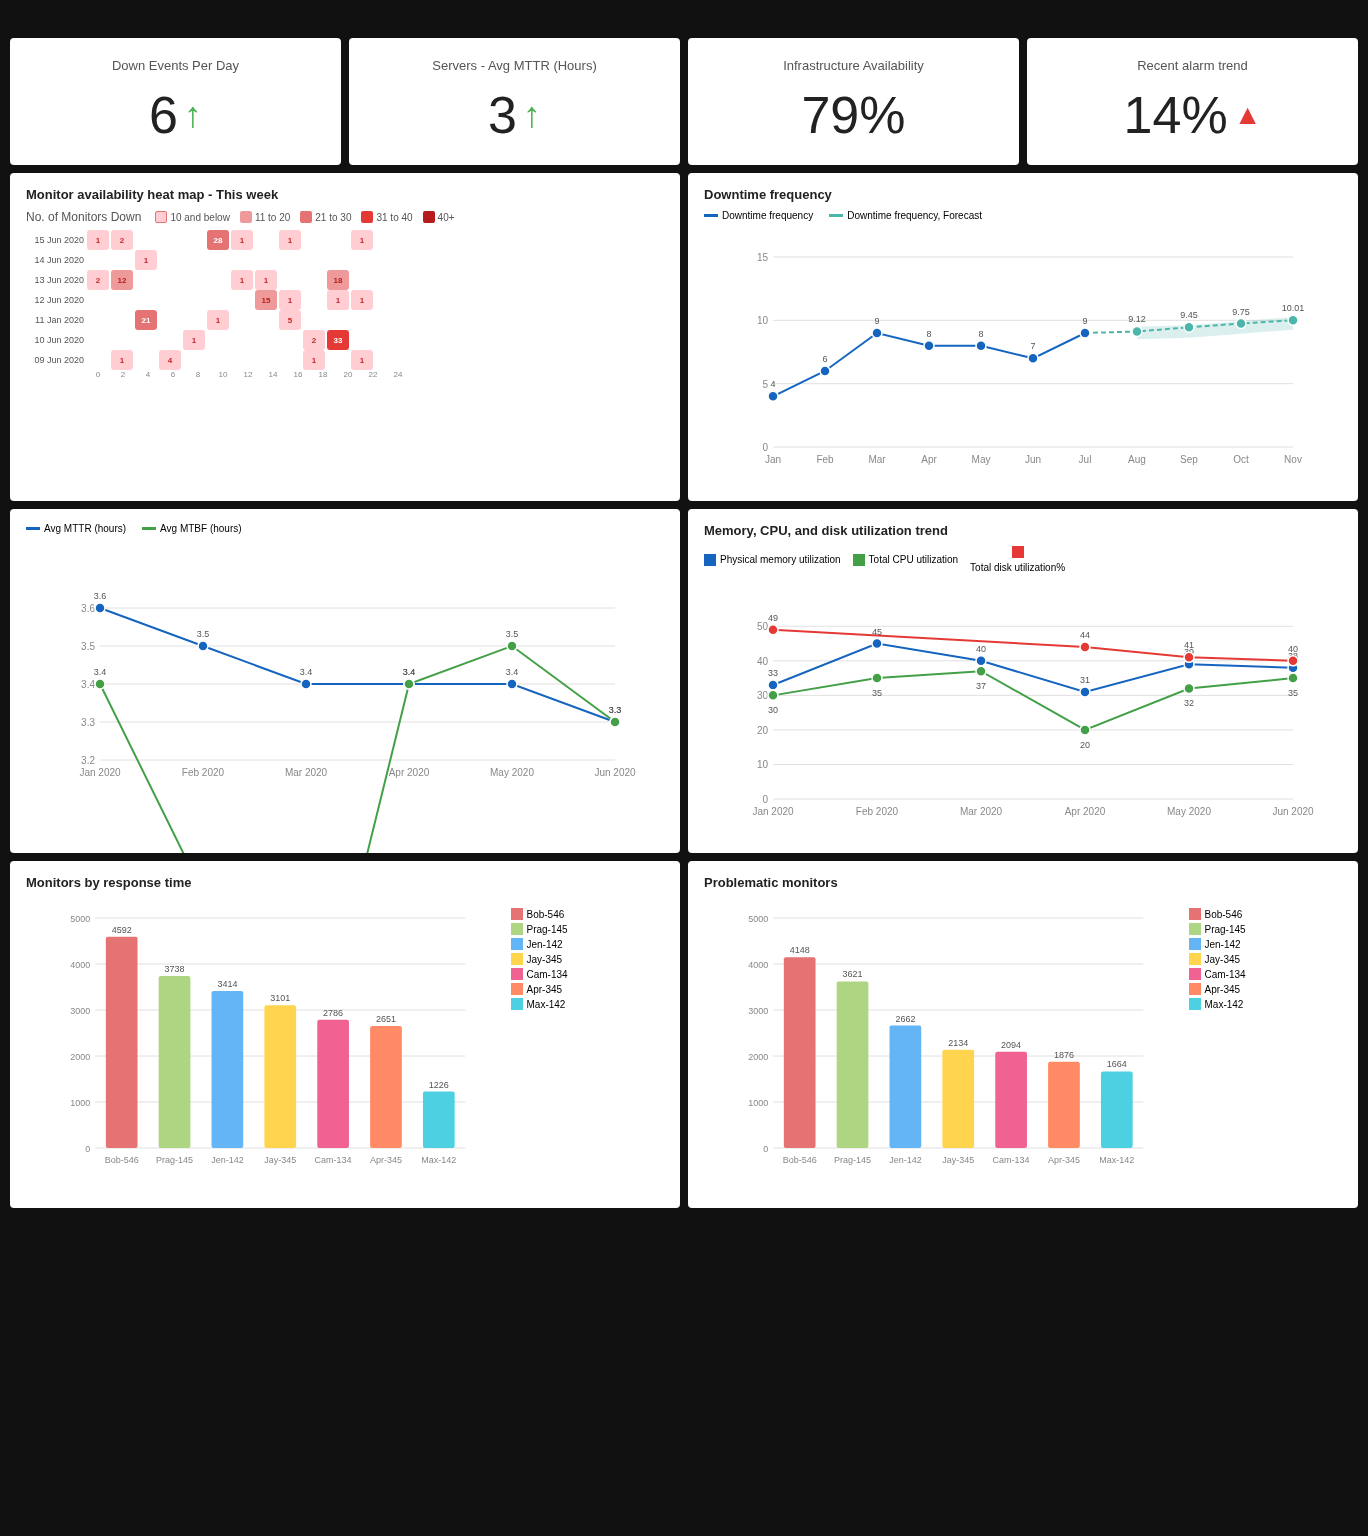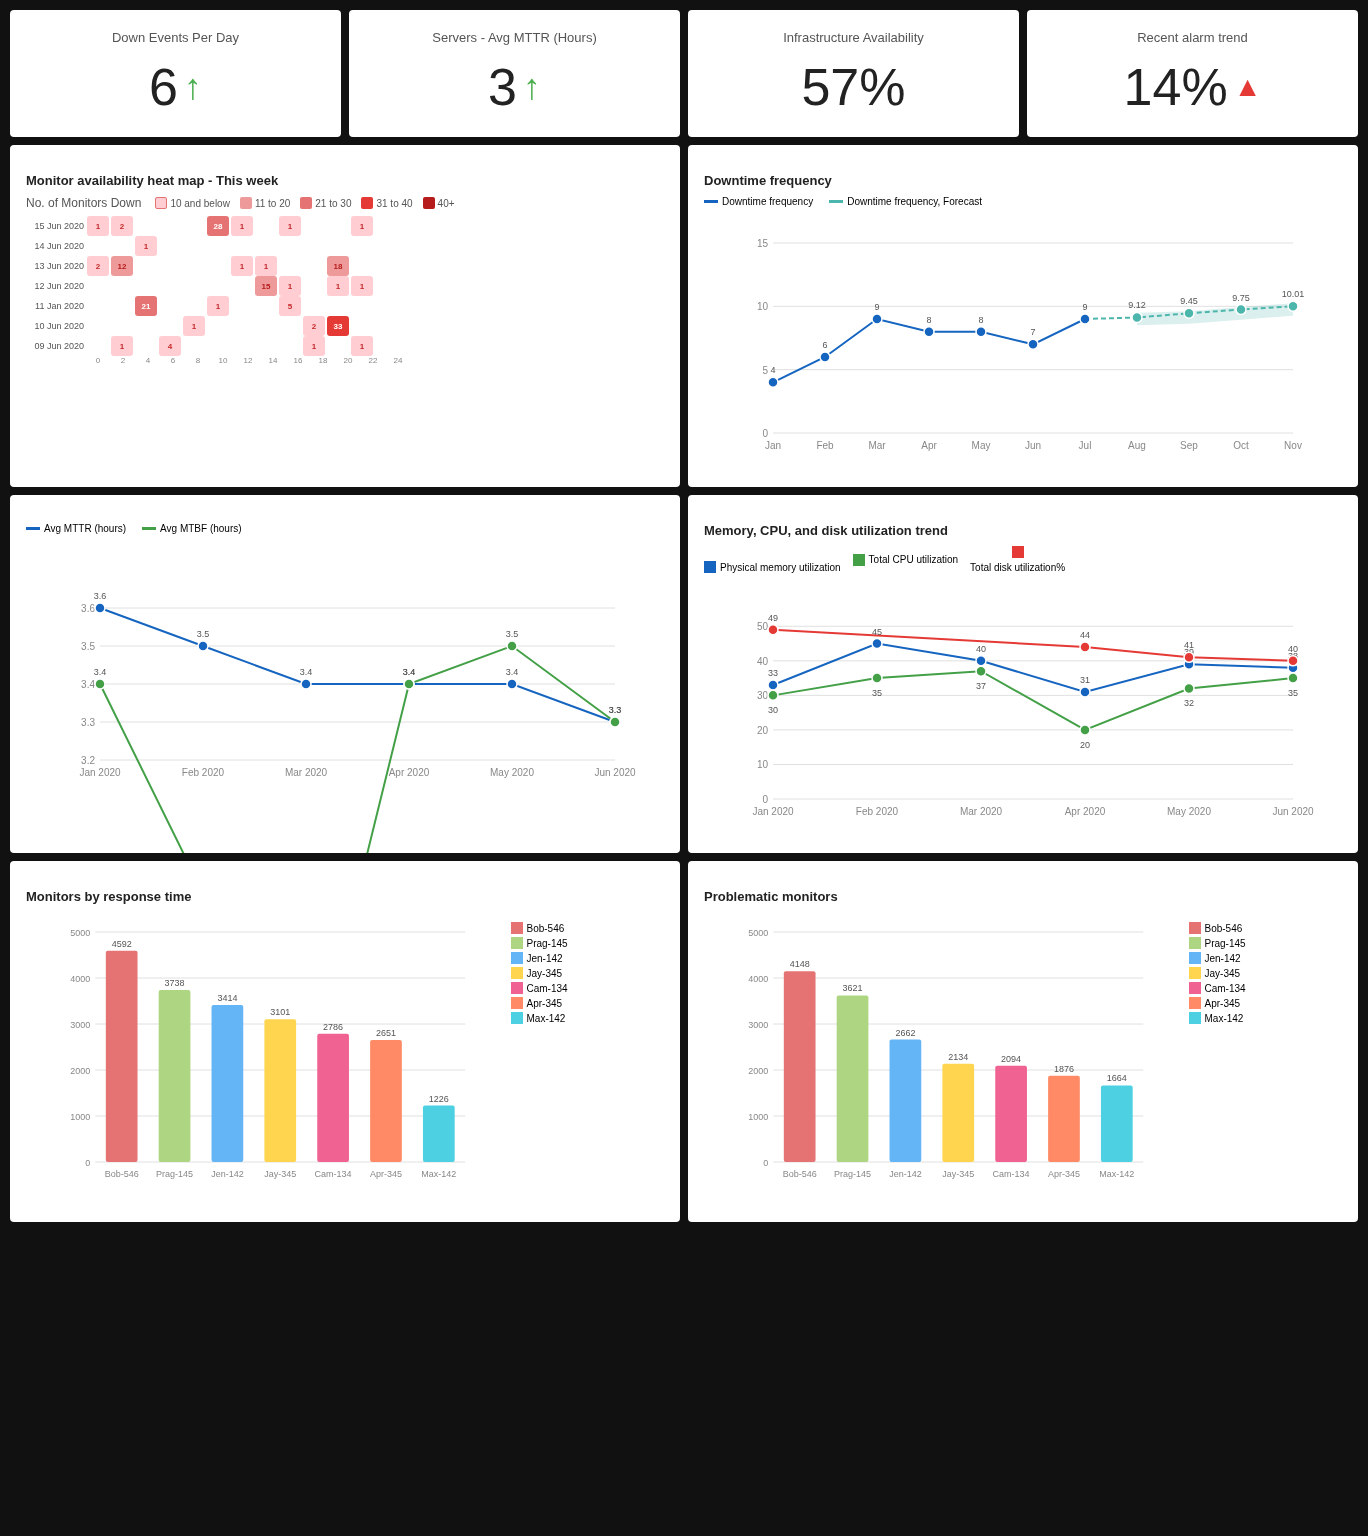--- a/index.html
+++ b/index.html
@@ -1,37 +1,37 @@
 <!DOCTYPE html>
 <html><head>
   <meta charset="utf-8">
   <style>
     * { box-sizing: border-box; margin: 0; padding: 0; }
     body { background: #111; font-family: Arial, sans-serif; padding: 10px; }
-    .dashboard { display: grid; grid-template-rows: auto auto auto auto; gap: 8px; }
+    .dashboard { display: grid; grid-template-rows: auto auto auto auto; gap: 8px; margin-top: 28px; }
     
     
     .kpi-row { display: grid; grid-template-columns: repeat(4, 1fr); gap: 8px; }
     .kpi-card {
       background: #fff;
       border-radius: 4px;
       padding: 20px;
       text-align: center;
     }
     .kpi-title { font-size: 13px; color: #555; margin-bottom: 12px; }
     .kpi-value { font-size: 52px; font-weight: 300; color: #222; display: flex; align-items: center; justify-content: center; gap: 6px; }
     .arrow-up { color: #4caf50; font-size: 36px; }
     .arrow-up-red { color: #e53935; font-size: 28px; }
 
     
     .chart-row { display: grid; grid-template-columns: 1fr 1fr; gap: 8px; }
     .chart-card {
       background: #fff;
       border-radius: 4px;
-      padding: 28px 16px 10px;
+      padding: 14px 16px 10px;
       overflow: hidden;
     }
     .chart-title { font-size: 13px; font-weight: bold; color: #222; margin-bottom: 8px; }
 
     
     .heatmap-legend { display: flex; align-items: center; gap: 10px; font-size: 10px; color: #555; margin-bottom: 6px; flex-wrap: wrap; }
     .legend-item { display: flex; align-items: center; gap: 3px; }
     .legend-box { width: 12px; height: 12px; border-radius: 2px; }
     .heatmap-row { display: flex; align-items: center; gap: 3px; }
     .heatmap-label { font-size: 9px; color: #555; width: 58px; text-align: right; flex-shrink: 0; }
@@ -67,21 +67,21 @@
     <div class="kpi-card">
       <div class="kpi-title">Servers - Avg MTTR (Hours)</div>
       <div class="kpi-value">
         <span>3</span>
           <span class="arrow-up">↑</span>
       </div>
     </div>
     <div class="kpi-card">
       <div class="kpi-title">Infrastructure Availability</div>
       <div class="kpi-value">
-        <span>57%</span>
+        <span>79%</span>
       </div>
     </div>
     <div class="kpi-card">
       <div class="kpi-title">Recent alarm trend</div>
       <div class="kpi-value">
         <span>14%</span>
           <span class="arrow-up-red">▲</span>
       </div>
     </div>
   </div>
@@ -372,21 +372,21 @@
           <circle cx="457" cy="106.00000000000007" r="5" fill="#43a047" stroke="white" stroke-width="1.5"></circle>
           <text x="457" y="97.00000000000007" text-anchor="middle" font-size="9" fill="#555">3.5</text>
           <circle cx="560" cy="182.00000000000014" r="5" fill="#43a047" stroke="white" stroke-width="1.5"></circle>
           <text x="560" y="173.00000000000014" text-anchor="middle" font-size="9" fill="#555">3.3</text>
         </svg>
     </div>
 
     <div class="chart-card">
       <div class="chart-title">Memory, CPU, and disk utilization trend</div>
       <div style="display:flex;gap:12px;margin-bottom:6px;font-size:10px;flex-wrap:wrap;">
-        <div style="display:flex;align-items:flex-end;gap:4px;">
+        <div style="display:flex;align-items:center;gap:4px;">
           <div style="width:12px;height:12px;background:#1565c0;"></div>
           <span>Physical memory utilization</span>
         </div>
         <div style="display:flex;align-items:center;gap:4px;">
           <div style="width:12px;height:12px;background:#43a047;"></div>
           <span>Total CPU utilization</span>
         </div>
         <div style="display:flex;align-items:center;gap:4px;flex-direction:column;">
           <div style="width:12px;height:12px;background:#e53935;"></div>
           <span>Total disk utilization%</span>

